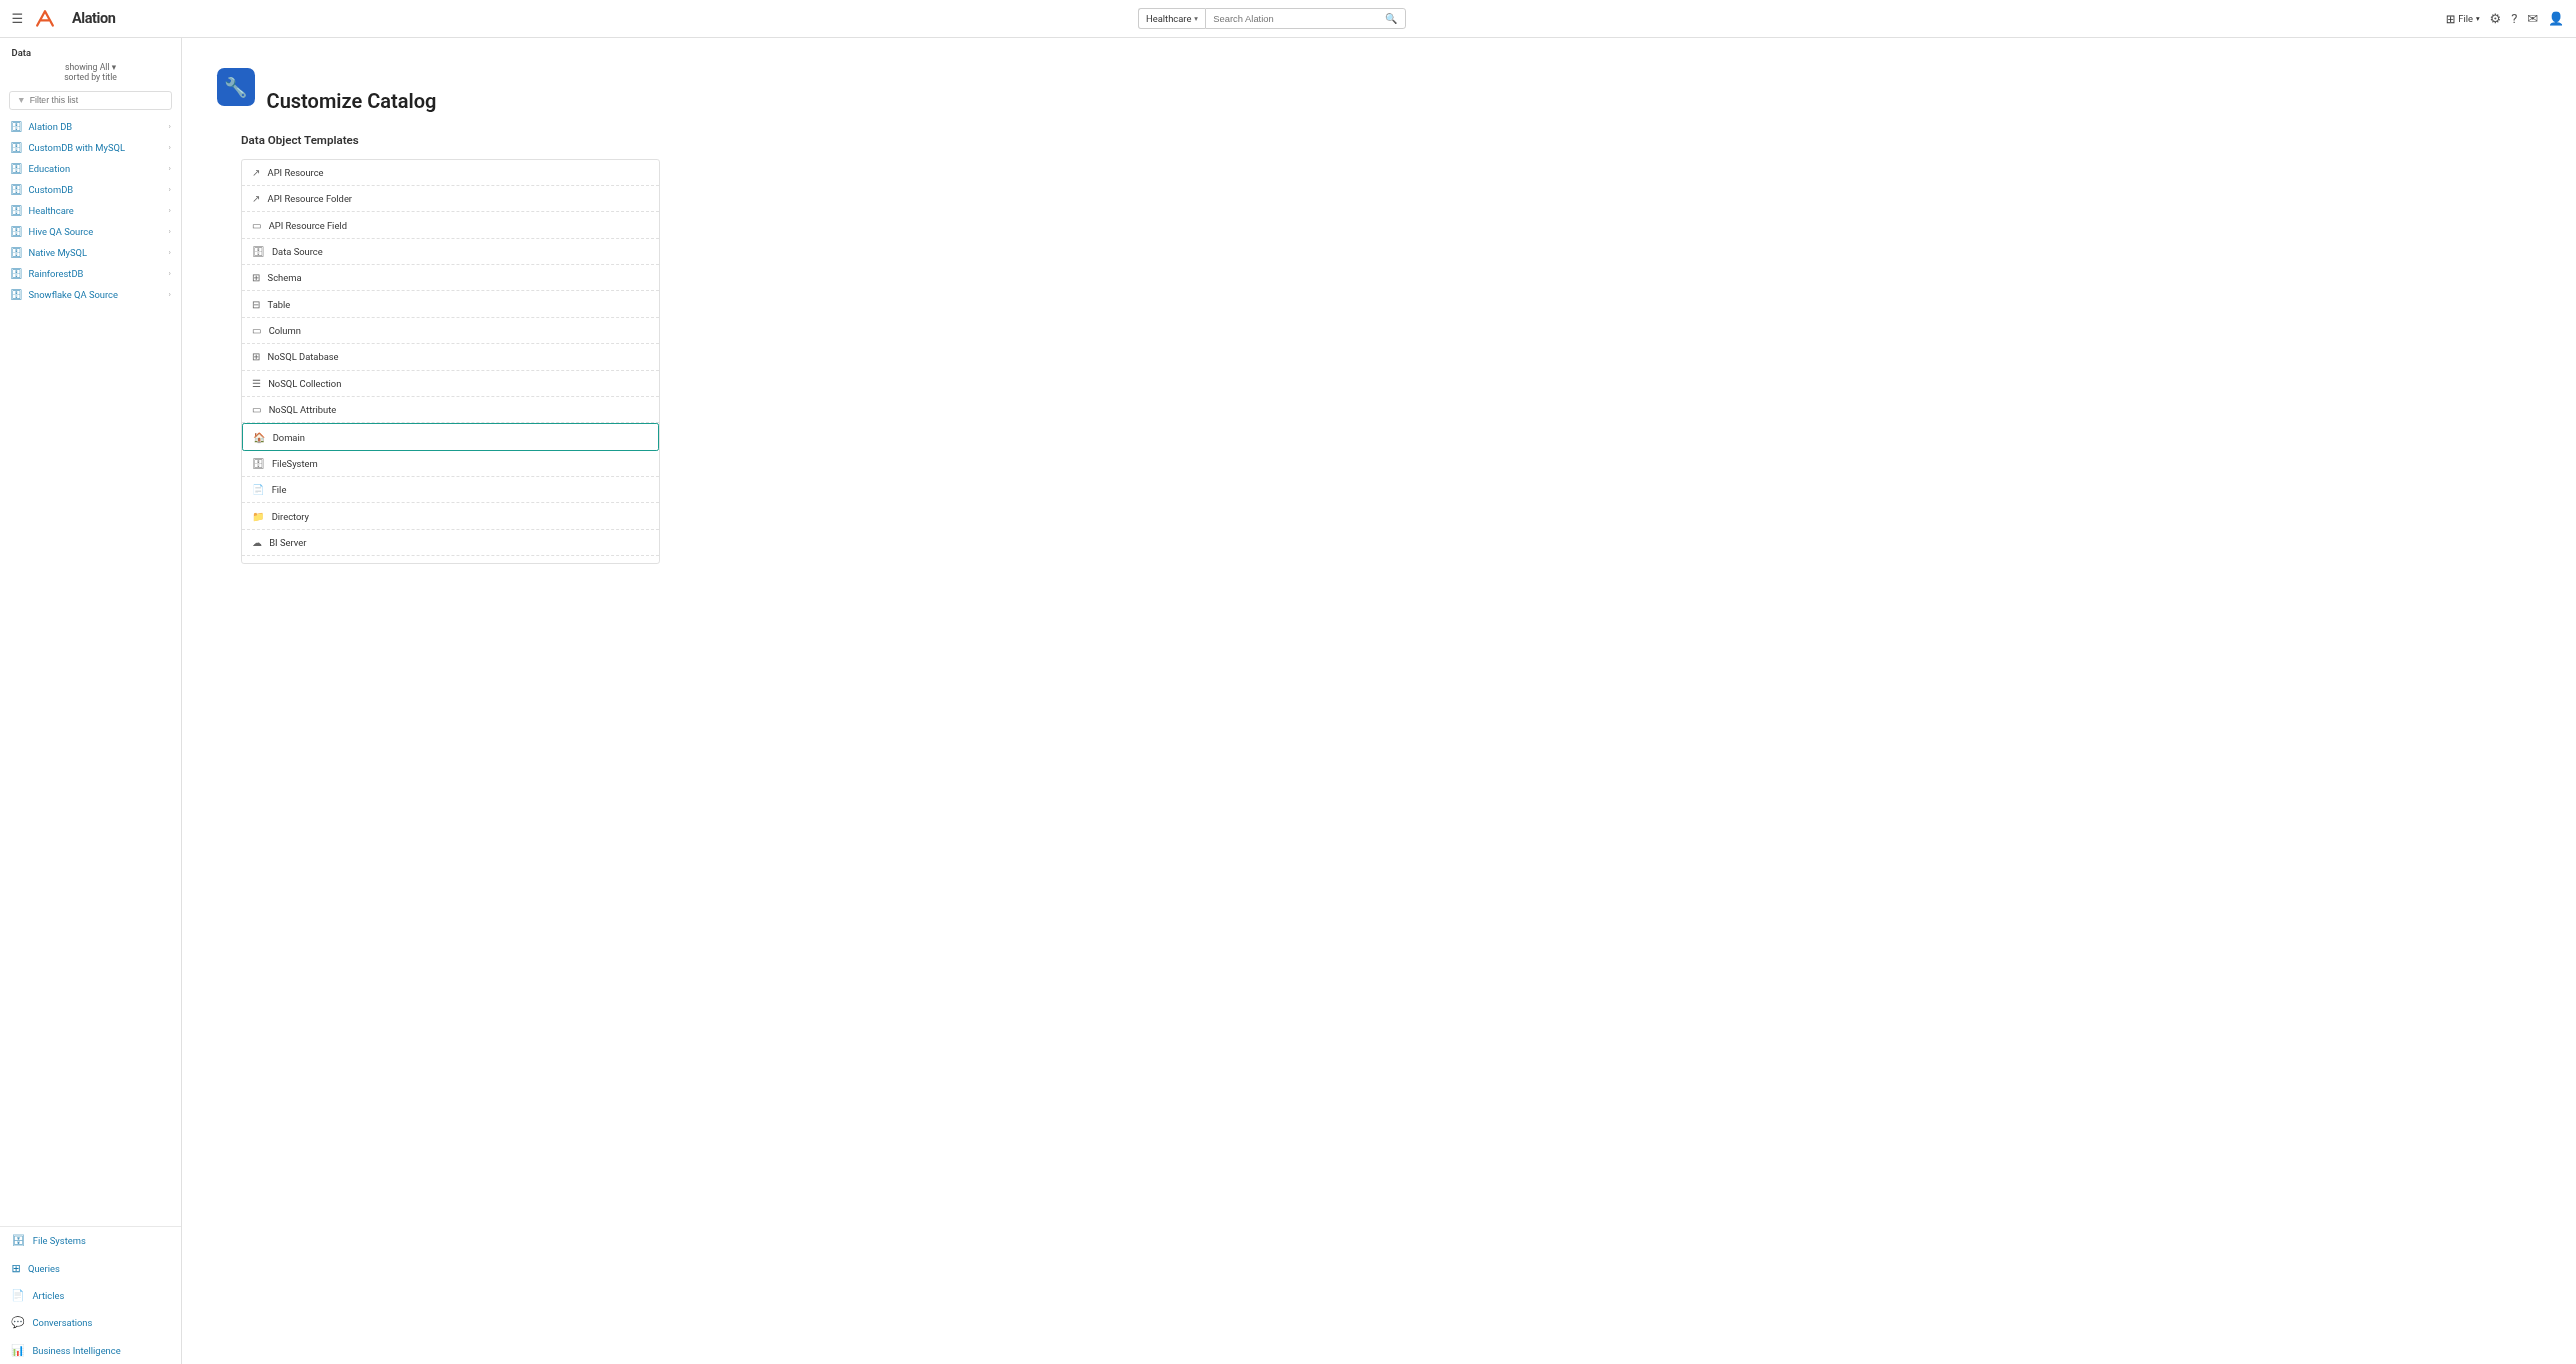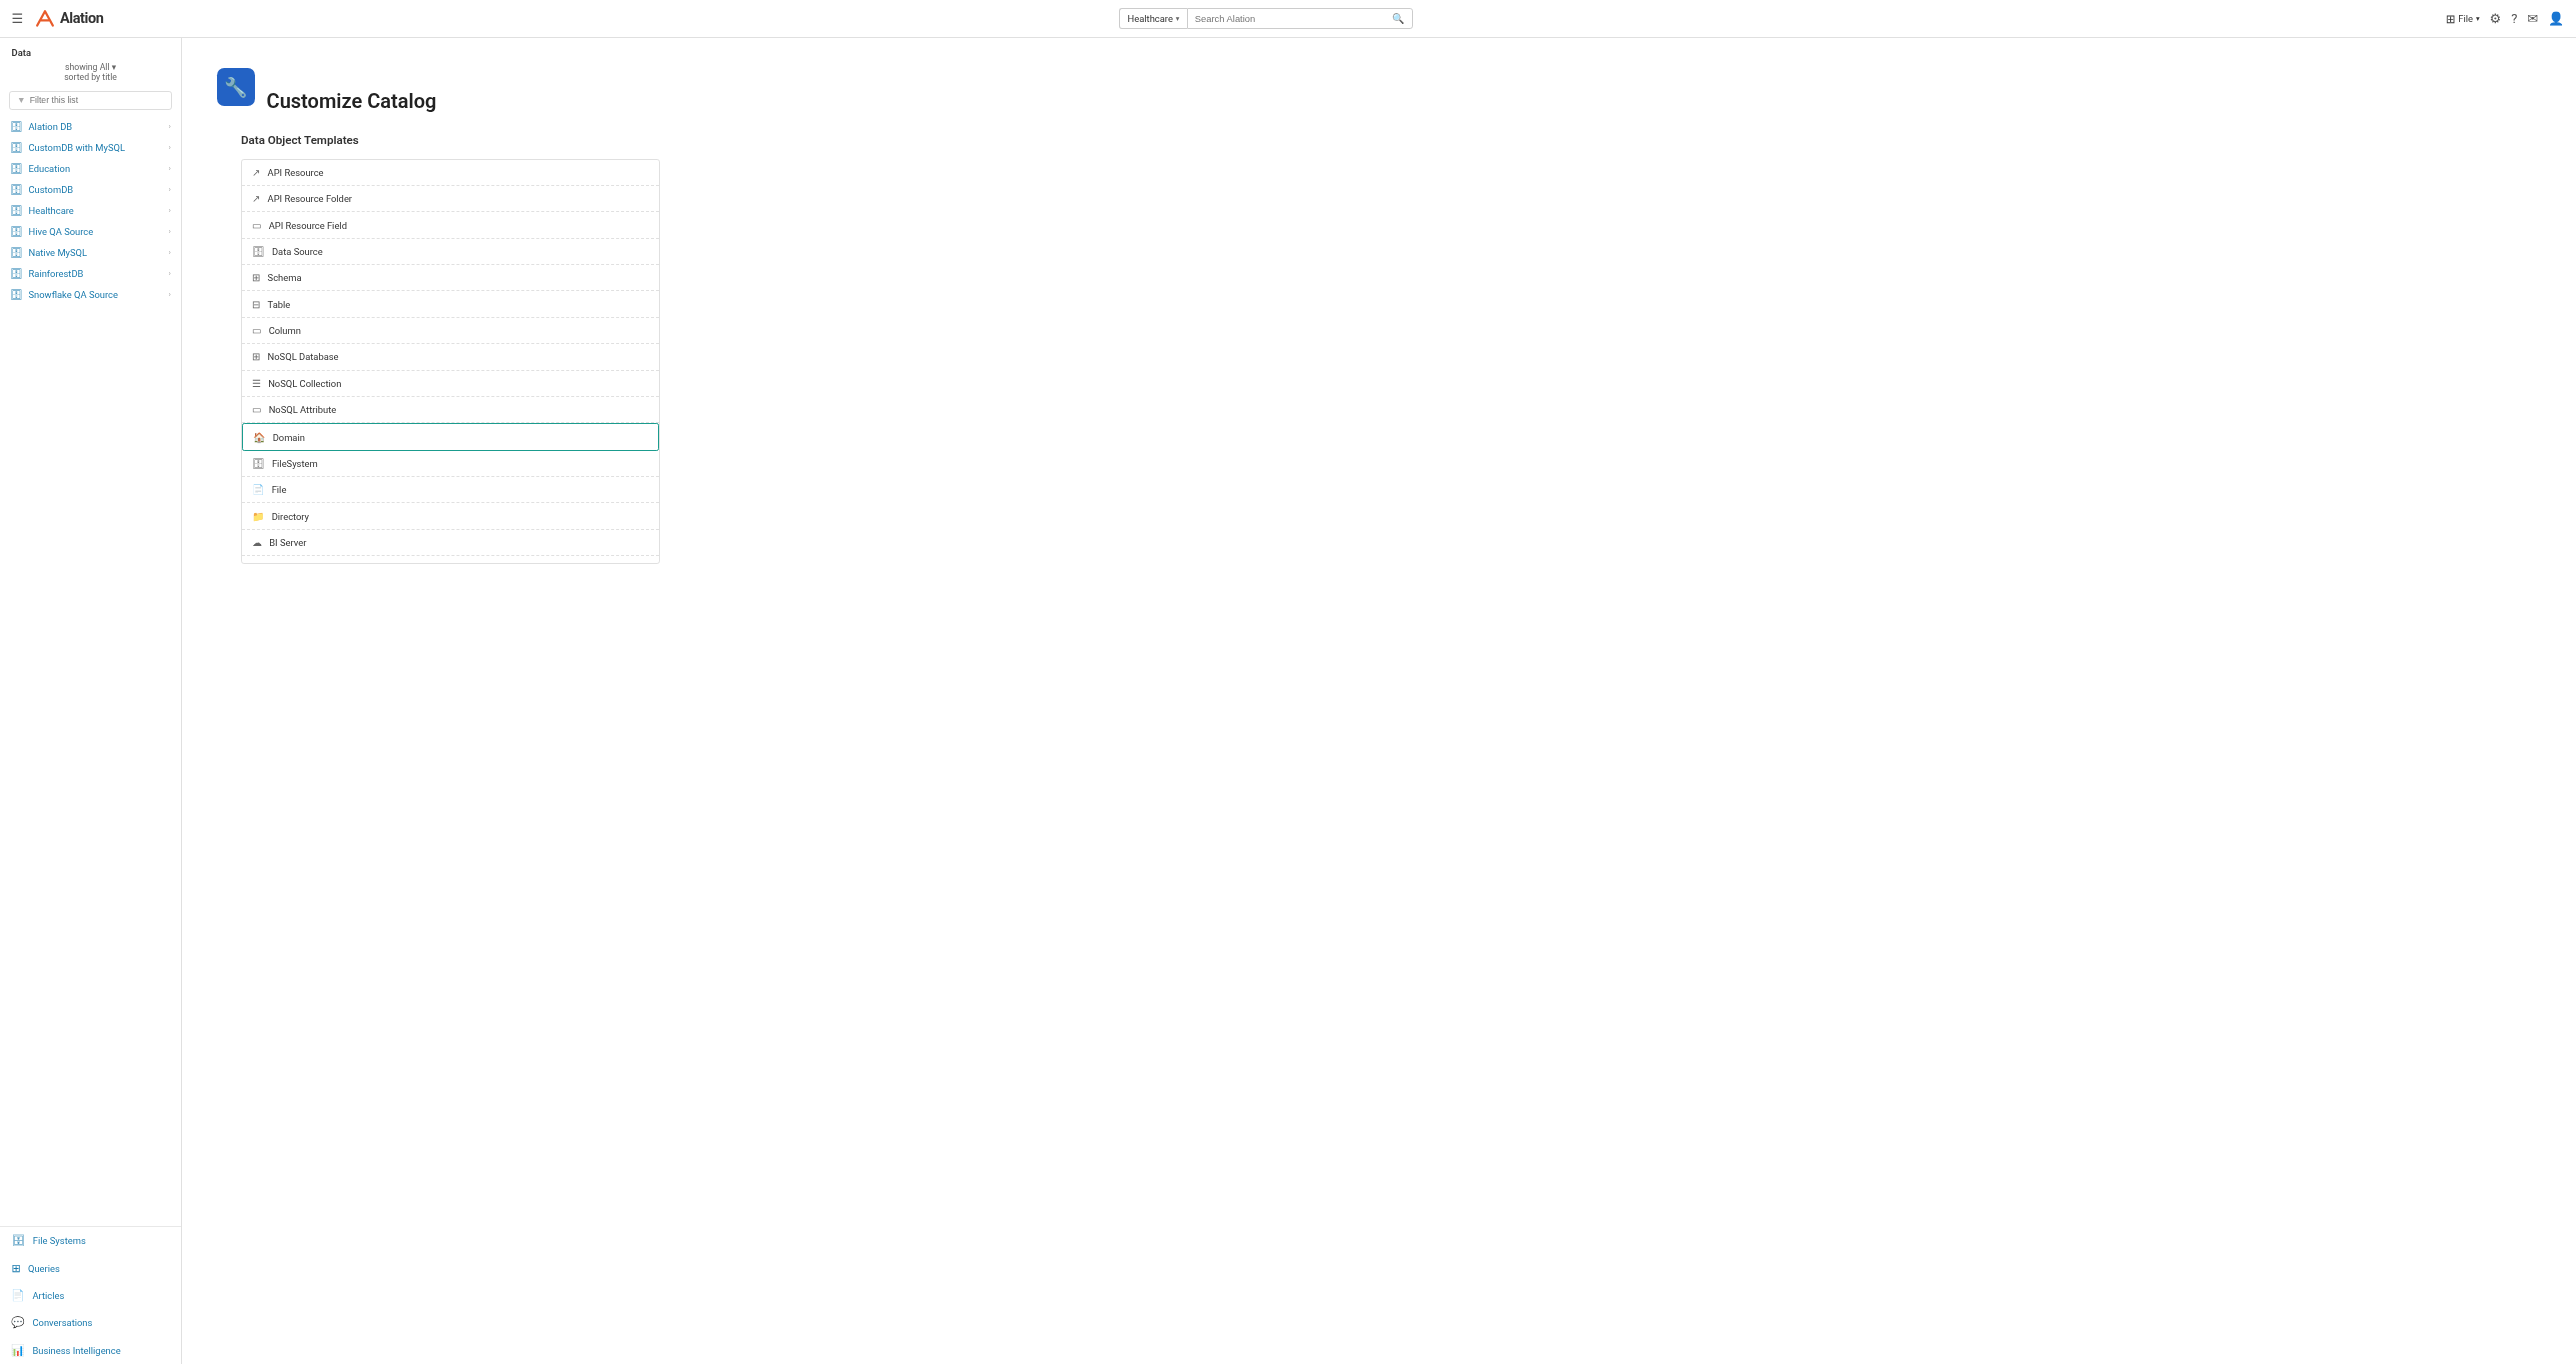--- a/index.html
+++ b/index.html
@@ -16,21 +16,21 @@
     .domain-selector {
       display: flex; align-items: center; gap: 2.9px;
       border: 0.7px solid #ccc; border-right: none;
       border-radius: 2.9px 0 0 2.9px; padding: 4.3px 7.2px;
       font-size: 9.4px; cursor: pointer; background: #fff; white-space: nowrap;
     }
     .domain-selector .chevron { font-size: 7.2px; color: #666; }
     .search-box {
       display: flex; align-items: center;
       border: 0.7px solid #ccc; border-radius: 0 2.9px 2.9px 0;
-      padding: 4.3px 7.2px; width: 226px; background: #fff;
+      padding: 4.3px 7.2px; width: 201px; background: #fff;
     }
     .search-box input { border: none; outline: none; font-size: 9.4px; width: 100%; color: #333; }
     .search-icon { color: #999; font-size: 10px; }
     .topnav-right { display: flex; align-items: center; gap: 10px; margin-left: 17.3px; }
     .apps-btn { display: flex; align-items: center; gap: 2.9px; font-size: 9.4px; cursor: pointer; color: #333; }
     .apps-grid-icon { font-size: 11.6px; }
     .nav-icon { font-size: 13px; color: #555; cursor: pointer; }
 
     
     .layout { display: flex; height: calc(100vh - 38px); }
@@ -97,21 +97,21 @@
     .template-item.selected {
       border: 1.4px solid #1a9c8e; border-radius: 2.2px; background: #fff;
     }
     .template-item-icon { font-size: 10px; color: #666; }
 
     
     .template-list-wrapper::-webkit-scrollbar { width: 4.3px; }
     .template-list-wrapper::-webkit-scrollbar-thumb { background: #ccc; border-radius: 2.2px; }
 
     
-    .logo-svg { display: flex; align-items: center; gap: 2px; }
+    .logo-svg { display: flex; align-items: center; gap: 14px; }
     .logo-mark { width: 26px; height: 26px; }
   </style>
 </head>
 <body>
 
 <nav class="topnav">
   <span class="hamburger-icon">☰</span>
 
   <div class="logo-svg">
     <svg class="logo-mark" viewBox="0 0 40 40" fill="none" xmlns="http://www.w3.org/2000/svg">

